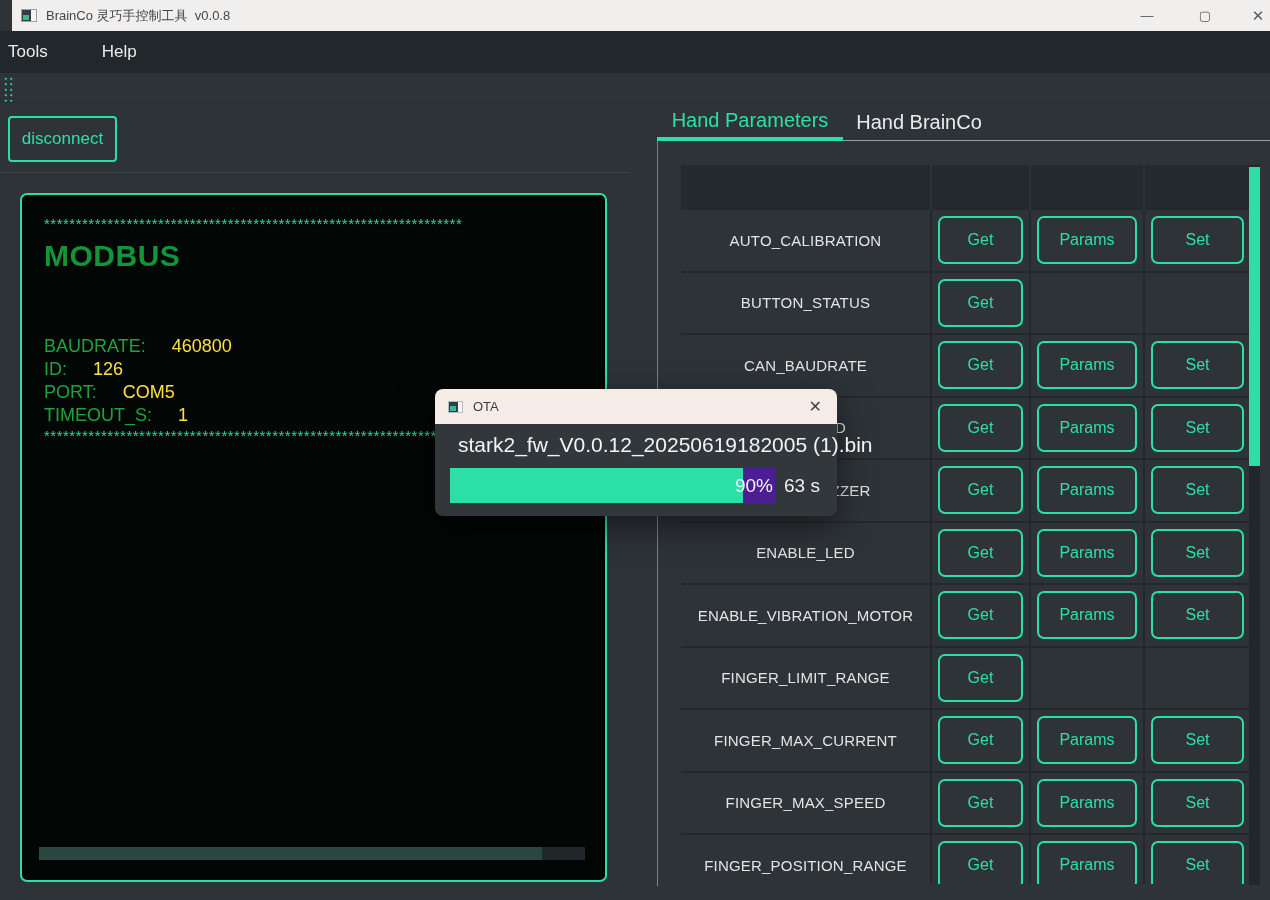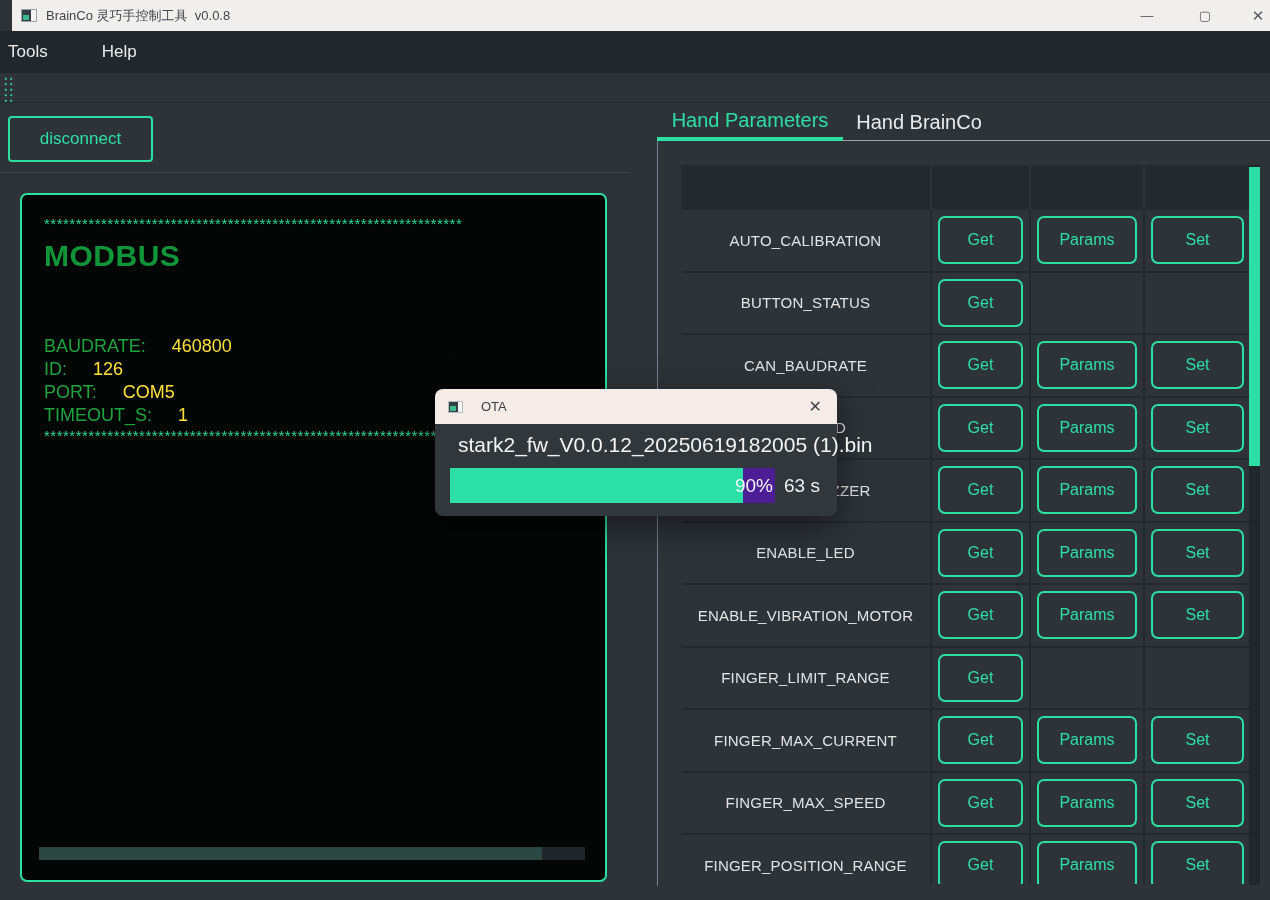--- a/index.html
+++ b/index.html
@@ -34,21 +34,21 @@
   .menu-item:first-child{padding-left:8px;}
 
   
   .toolbar{left:0;top:73px;width:1270px;height:30px;background:var(--panel);border-bottom:1px solid #272c30;}
   .drag-dots{position:absolute;left:3px;top:3px;width:11px;height:26px;
     background-image:radial-gradient(circle,var(--accent) 1.3px,transparent 1.4px);
     background-size:5.5px 5.5px;}
 
   
   .left-panel{left:0;top:103px;width:630px;height:797px;background:var(--panel);}
-  .disconnect-btn{position:absolute;left:8px;top:13px;width:145px;height:46px;background:transparent;
+  .disconnect-btn{position:absolute;left:8px;top:13px;width:109px;height:46px;background:transparent;
     border:2px solid var(--accent);border-radius:4px;color:var(--accent);font-size:17px;
     font-family:inherit;cursor:pointer;}
   .left-divider{position:absolute;left:0;top:69px;width:630px;height:1px;background:#3d444b;}
   .terminal{position:absolute;left:20px;top:90px;width:587px;height:689px;background:var(--termbg);
     border:2px solid var(--accent);border-radius:7px;padding:12px 16px 0 22px;overflow:hidden;}
   .tsep{color:#2cd9a0;font-size:15px;white-space:nowrap;overflow:hidden;letter-spacing:.5px;}
   .tsep.top{margin-top:8px;}
   .theading{color:#109538;font-size:30px;font-weight:bold;margin-top:7px;letter-spacing:.5px;}
   .tfields{margin-top:62px;}
   .tline{font-size:18px;line-height:23px;white-space:nowrap;}
@@ -81,21 +81,21 @@
     border-radius:7px;color:var(--accent);font-size:16px;font-family:inherit;cursor:pointer;}
   .vtrack{position:absolute;left:619px;top:62px;width:11px;height:720px;background:#22272b;}
   .vthumb{position:absolute;left:0;top:2px;width:11px;height:299px;background:var(--accent);}
 
   
   .dialog{left:435px;top:389px;width:402px;z-index:100;box-shadow:0 10px 35px rgba(0,0,0,.5);border-radius:8px;}
   .dlg-titlebar{height:35px;background:var(--dlgtitle);border-radius:8px 8px 0 0;display:flex;align-items:center;padding:0 15px 0 13px;}
   .dlg-icon{position:relative;width:15px;height:12px;background:#333c47;border:1px solid #b9bcbe;flex:none;}
   .dlg-icon::after{content:'';position:absolute;right:0;top:0;width:4px;height:100%;background:#f4f4f4;}
   .dlg-icon::before{content:'';position:absolute;left:1px;bottom:1px;width:6px;height:5px;background:#3cb98c;}
-  .dlg-title{margin-left:18px;font-size:13px;color:#3a3f44;}
+  .dlg-title{margin-left:10px;font-size:13px;color:#3a3f44;}
   .dlg-close{margin-left:auto;color:#3f4449;font-size:16px;cursor:pointer;line-height:1;}
   .dlg-body{height:92px;background:var(--dlgbody);border-radius:0 0 8px 8px;padding:9px 15px 0 15px;}
   .dlg-file{margin-left:8px;color:#f1f3f4;font-size:21px;white-space:nowrap;}
   .dlg-progress-row{display:flex;align-items:center;margin-top:11px;}
   .pbar{position:relative;width:325px;height:35px;background:#4c1d95;overflow:hidden;flex:none;}
   .pfill{height:100%;background:var(--accent);}
   .plabel{position:absolute;right:2px;top:50%;transform:translateY(-50%);color:#f5f6f7;font-size:19px;}
   .peta{margin-left:9px;color:#eef0f1;font-size:19px;white-space:nowrap;}
 </style>
 </head>

